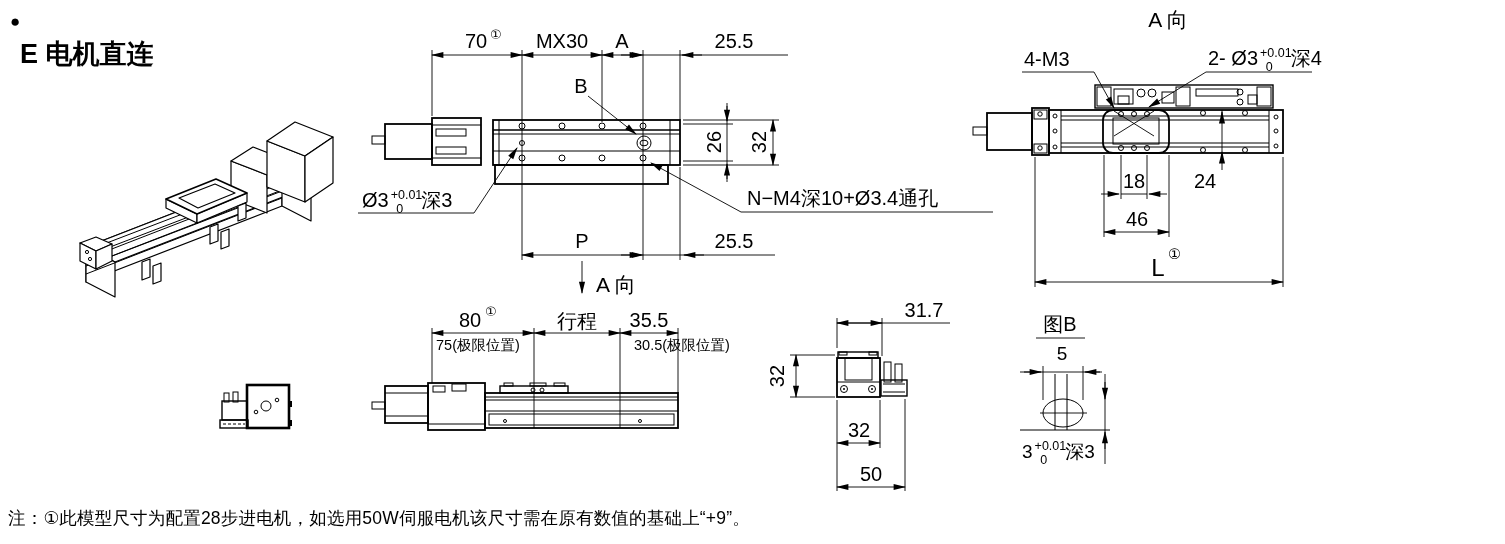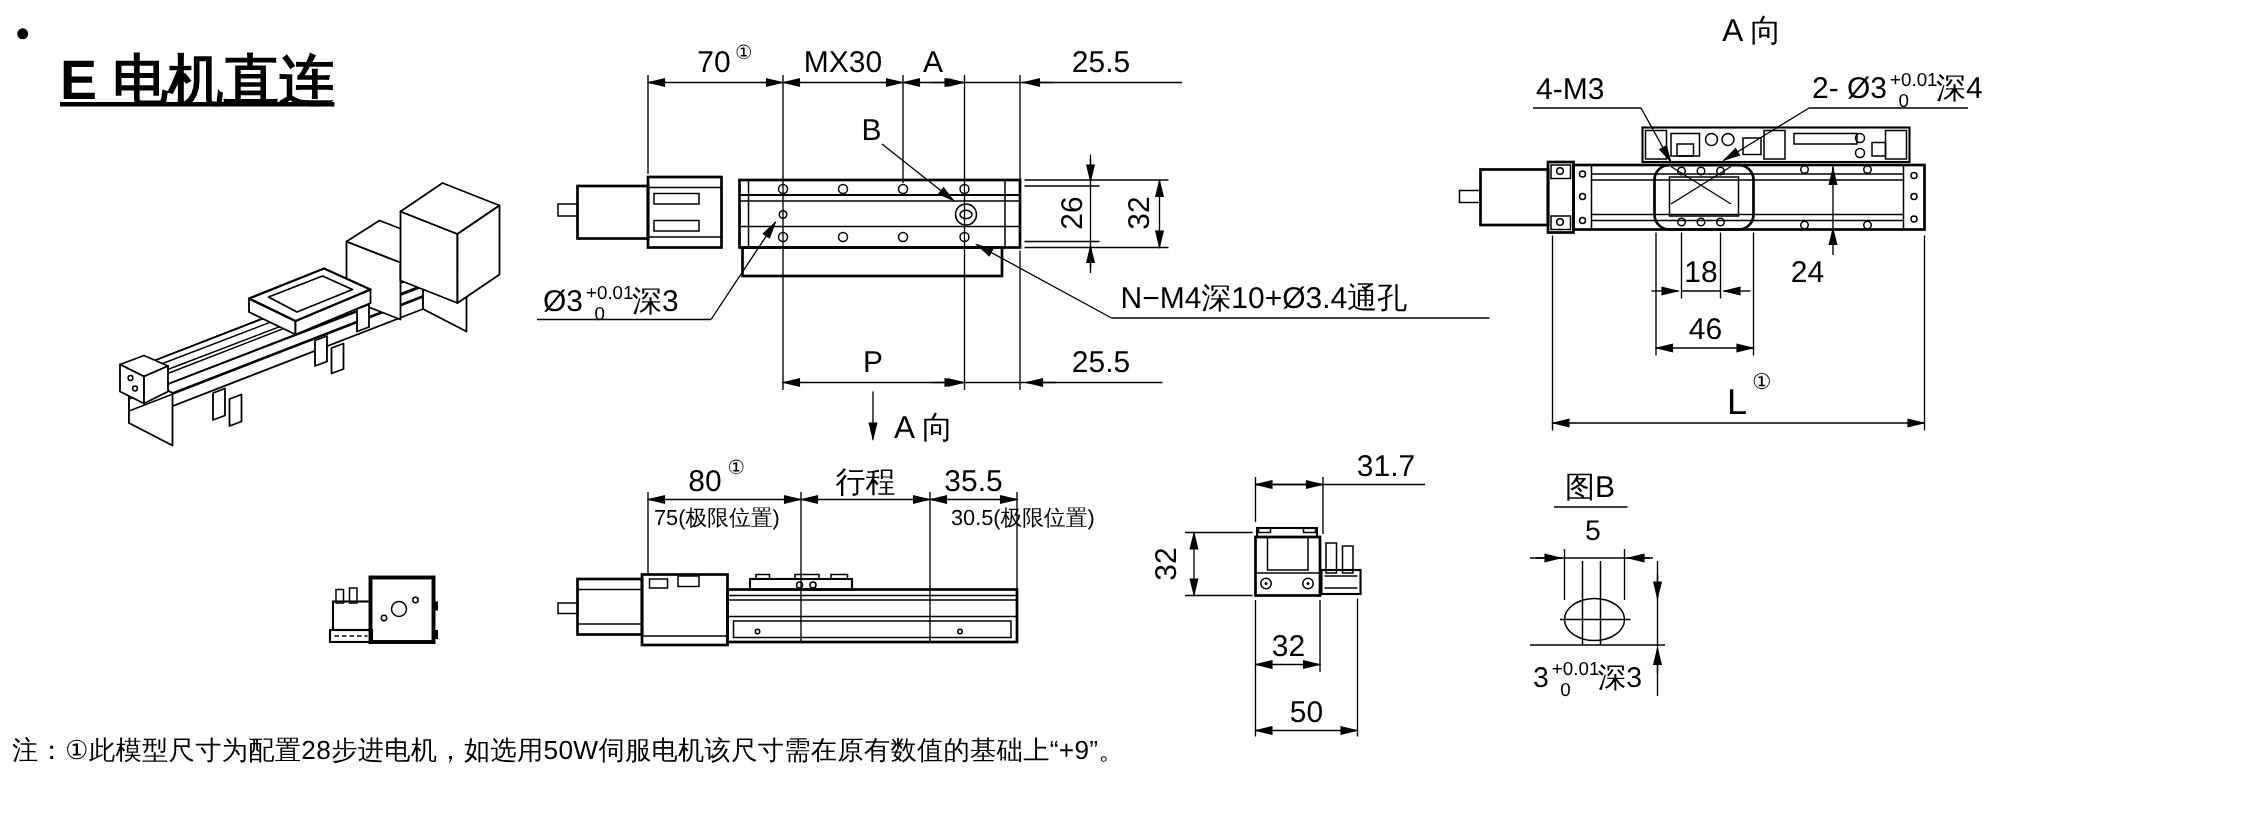--- a/index.html
+++ b/index.html
@@ -1,22 +1,22 @@
 <!DOCTYPE html>
 <html><head>
 <meta charset="utf-8">
 <style>
   html,body{margin:0;padding:0;background:#fff;}
   #stage{position:relative;width:1505px;height:544px;background:#ffffff;overflow:hidden;
          font-family:"Liberation Sans","DejaVu Sans",sans-serif;color:#000;}
   #hdr{position:absolute;left:10px;top:6px;}
   .trow{display:flex;align-items:center;font-weight:bold;font-size:28px;line-height:32px;}
   .bullet{font-size:17px;margin-right:8px;}
-  .sub{margin-left:30px;font-weight:bold;font-size:37px;line-height:32px;text-decoration:underline;}
-  #note{position:absolute;left:8px;top:488px;font-size:17.5px;letter-spacing:0.2px;}
+  .sub{margin-left:10px;font-weight:bold;font-size:27px;line-height:32px;}
+  #note{position:absolute;left:8px;top:506px;font-size:17.5px;letter-spacing:0.2px;}
   svg{position:absolute;left:0;top:0;}
   svg text{font-family:"Liberation Sans","DejaVu Sans",sans-serif;fill:#000;}
   .ol{fill:none;stroke:#000;stroke-width:1.8;}
   .om{fill:none;stroke:#000;stroke-width:1.4;}
   .tl{fill:none;stroke:#000;stroke-width:1;}
   .dl{fill:none;stroke:#000;stroke-width:0.9;}
   .wf{fill:#fff;stroke:#000;stroke-width:1.2;stroke-linejoin:round;}
   .t20{font-size:20px;} .t19{font-size:19px;} .t21{font-size:21px;}
   .t13{font-size:13px;} .t12{font-size:12.5px;} .t14{font-size:14.5px;} .t24{font-size:24px;}
   .mid{text-anchor:middle;}

